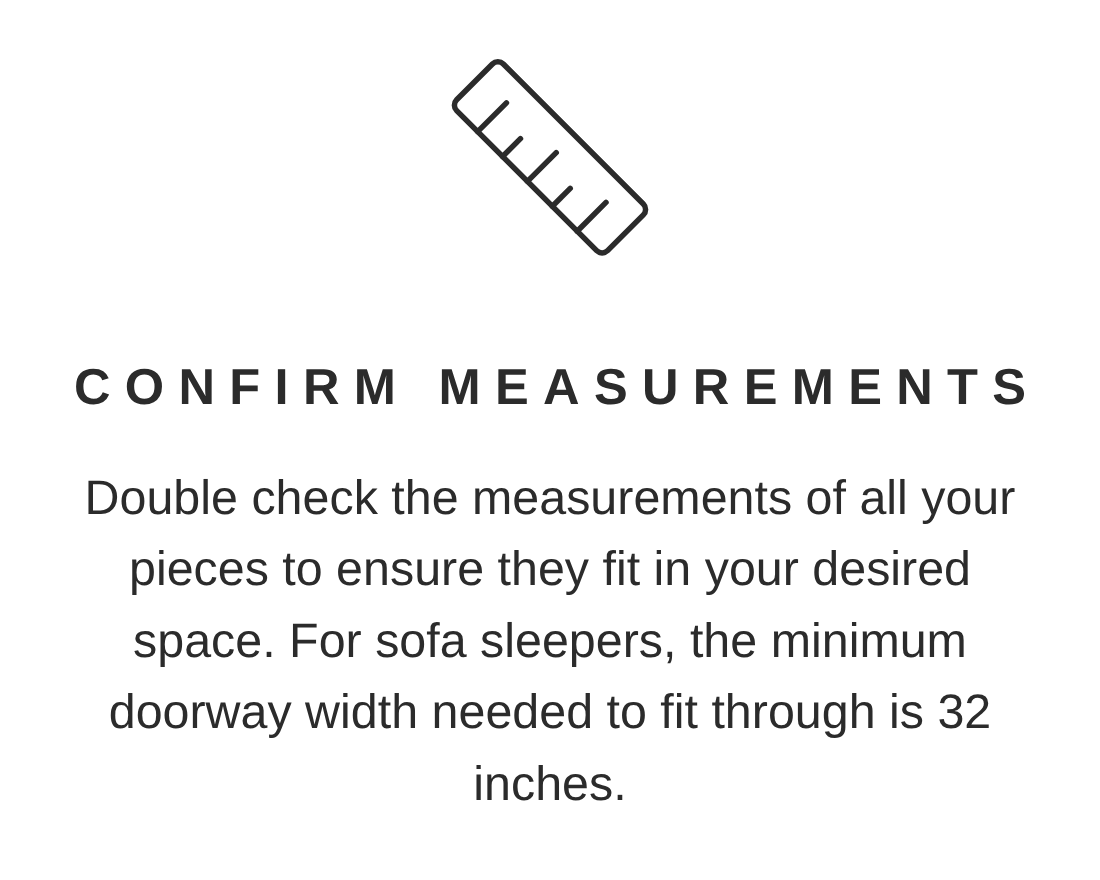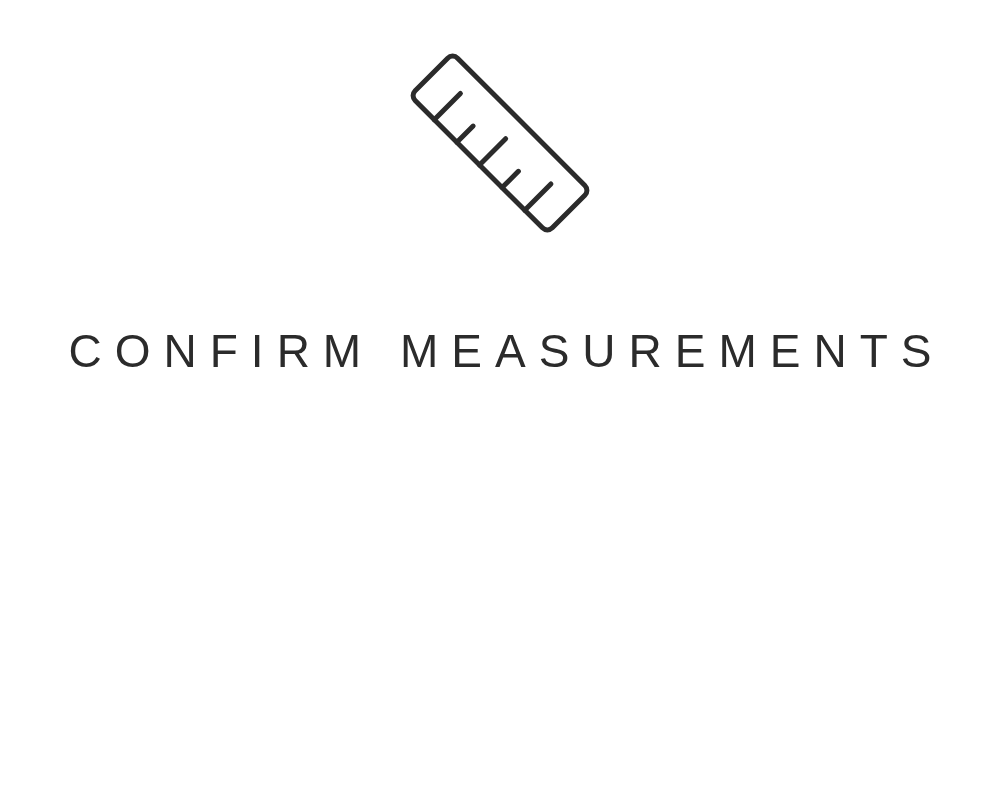--- a/index.html
+++ b/index.html
@@ -29,21 +29,21 @@
     display: flex;
     align-items: center;
     justify-content: center;
     width: 100%;
   }
   .icon-wrap svg {
     display: block;
   }
   .headline {
     font-size: 46px;
-    font-weight: 400;
+    font-weight: 700;
     letter-spacing: 13px;
     text-align: center;
     color: #2b2b2b;
     margin-top: 60px;
     white-space: nowrap;
     line-height: 1;
     padding-left: 13px;
   }
   .body-text {
     margin-top: 46px;
@@ -68,14 +68,15 @@
         <line x1="85" y1="84" x2="108" y2="84"></line>
         <line x1="85" y1="116" x2="122" y2="116"></line>
         <line x1="85" y1="148" x2="108" y2="148"></line>
         <line x1="85" y1="180" x2="122" y2="180"></line>
       </g>
     </svg>
   </div>
 
   <div class="headline">CONFIRM MEASUREMENTS</div>
 
+  <div class="body-text">Double check the measurements of all your pieces to ensure they fit in your desired space. For sofa sleepers, the minimum doorway width needed to fit through is 32 inches.</div>
 
 </div>
 
 </body></html>

